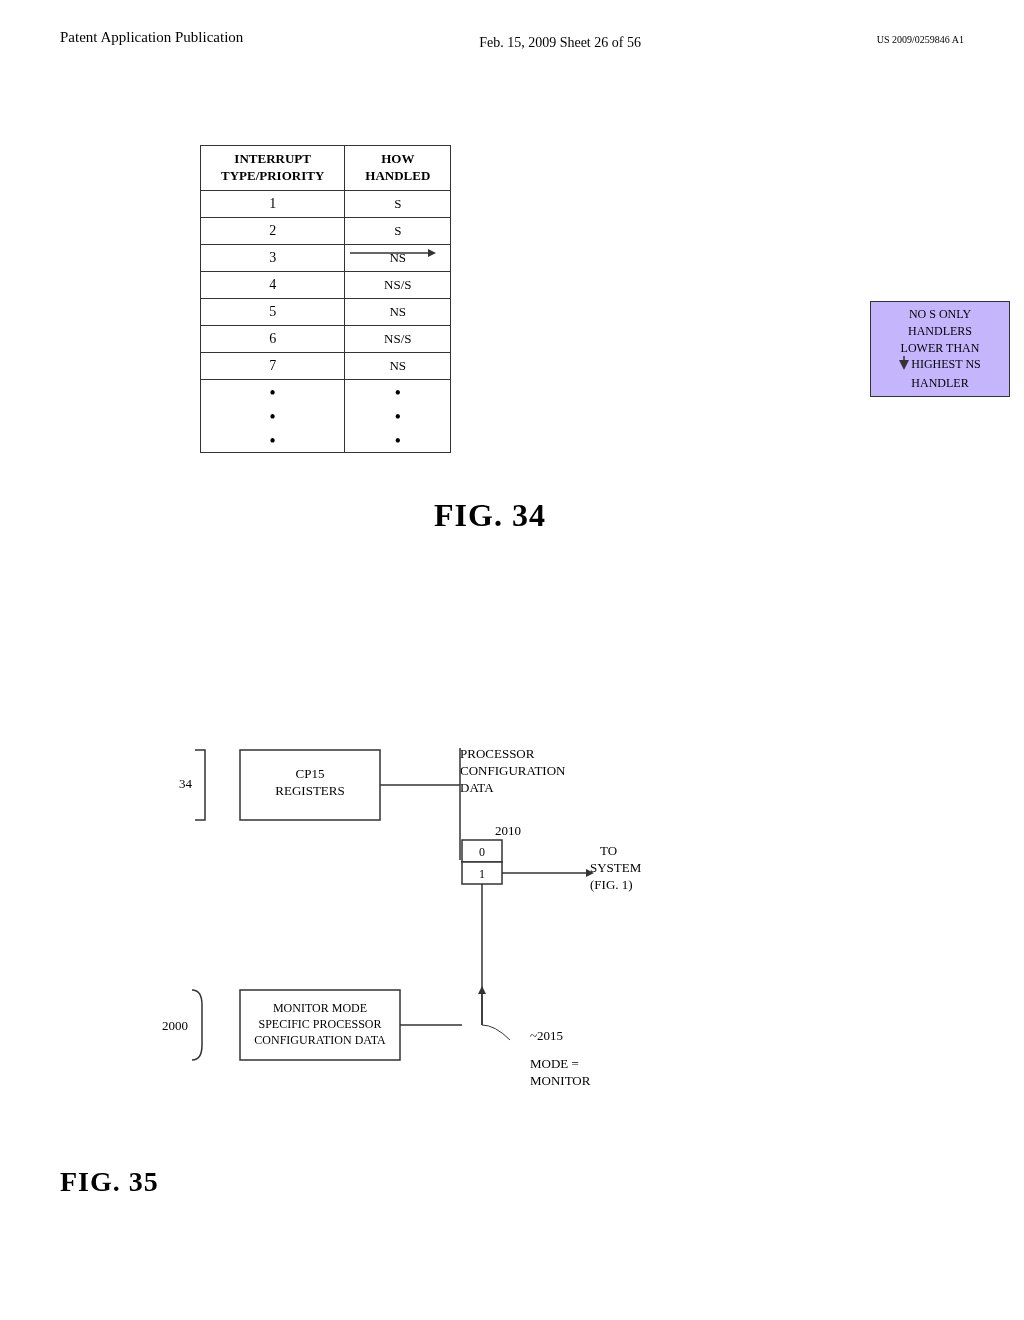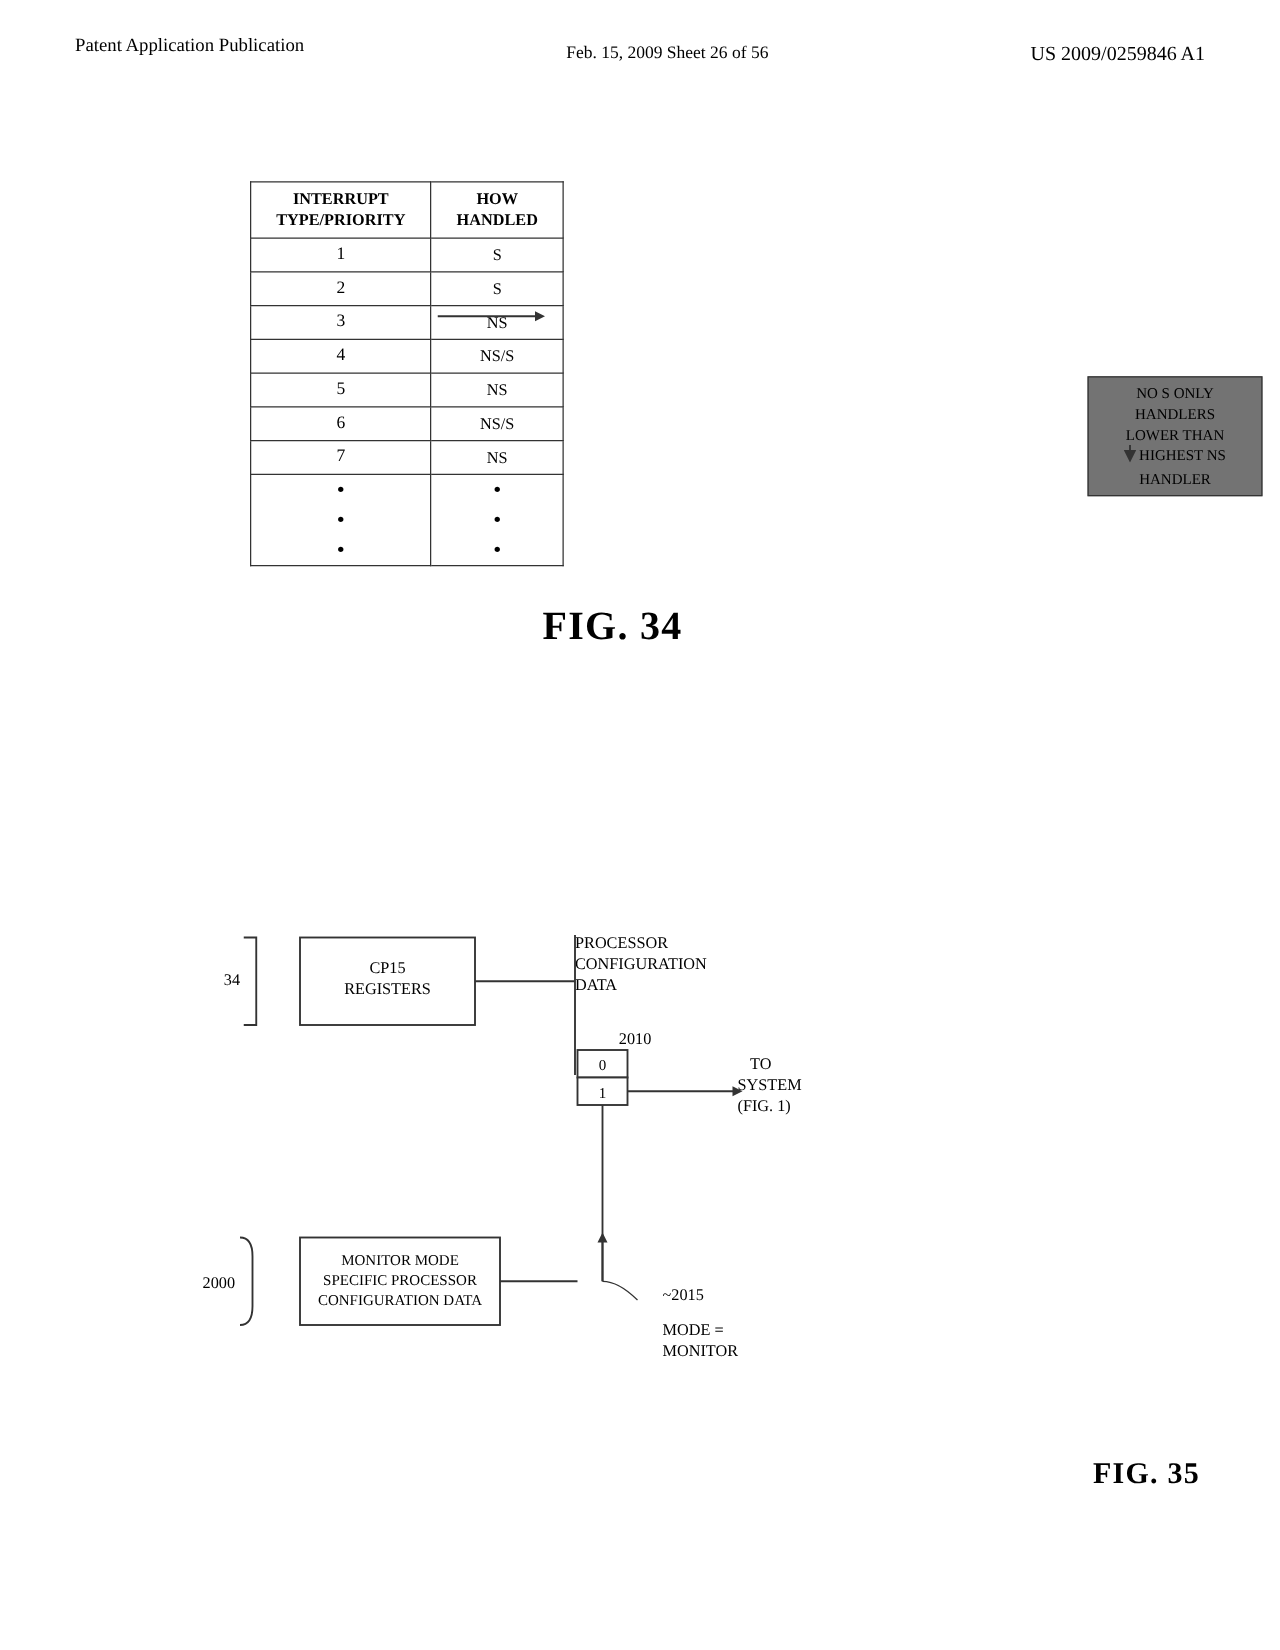--- a/index.html
+++ b/index.html
@@ -25,21 +25,21 @@
       font-weight: normal;
       line-height: 1.3;
     }
     .header-center {
       font-size: 14px;
       line-height: 1.5;
       text-align: center;
       padding-top: 4px;
     }
     .header-right {
-      font-size: 16px;
+      font-size: 10px;
       line-height: 1.5;
       text-align: right;
       padding-top: 4px;
     }
 
     
     .fig34-section {
       position: absolute;
       top: 145px;
       left: 120px;
@@ -70,45 +70,45 @@
 
     .annotation-box {
       position: absolute;
       left: 440px;
       top: 68px;
       border: 1px solid #333;
       padding: 4px 8px;
       font-size: 12px;
       line-height: 1.4;
       text-align: center;
-      background: #737373;
+      background: #c4b5fd;
       width: 140px;
     }
 
     .fig34-caption {
       text-align: center;
       font-size: 32px;
       font-weight: bold;
-      margin-top: 24px;
+      margin-top: 40px;
       margin-left: 40px;
       letter-spacing: 1px;
     }
 
     
     .fig35-section {
       position: absolute;
       top: 730px;
       left: 60px;
       width: 900px;
       height: 500px;
     }
 
     .fig35-caption {
-      text-align: right;
-      font-size: 24px;
+      text-align: left;
+      font-size: 28px;
       font-weight: bold;
       margin-top: 16px;
       letter-spacing: 1px;
     }
 
     
     .fig35-svg {
       display: block;
       margin: 0 auto;
     }

